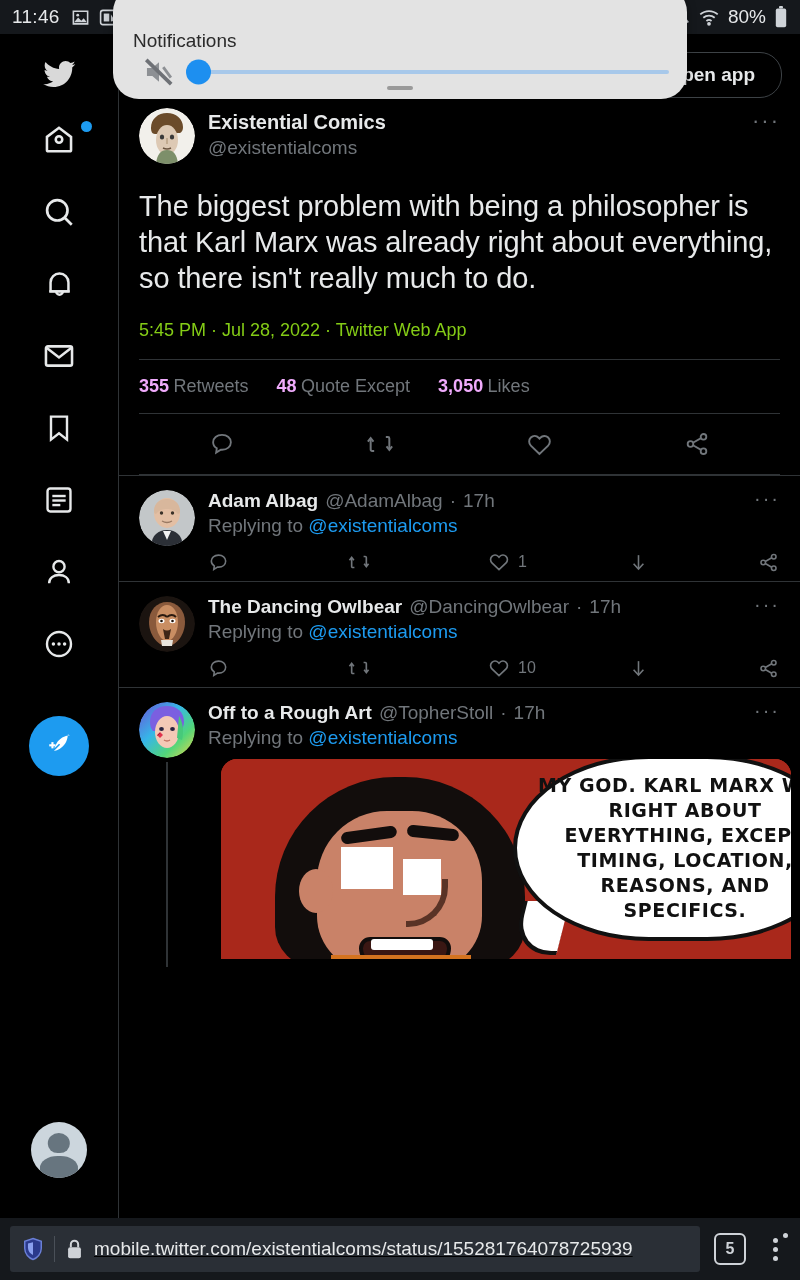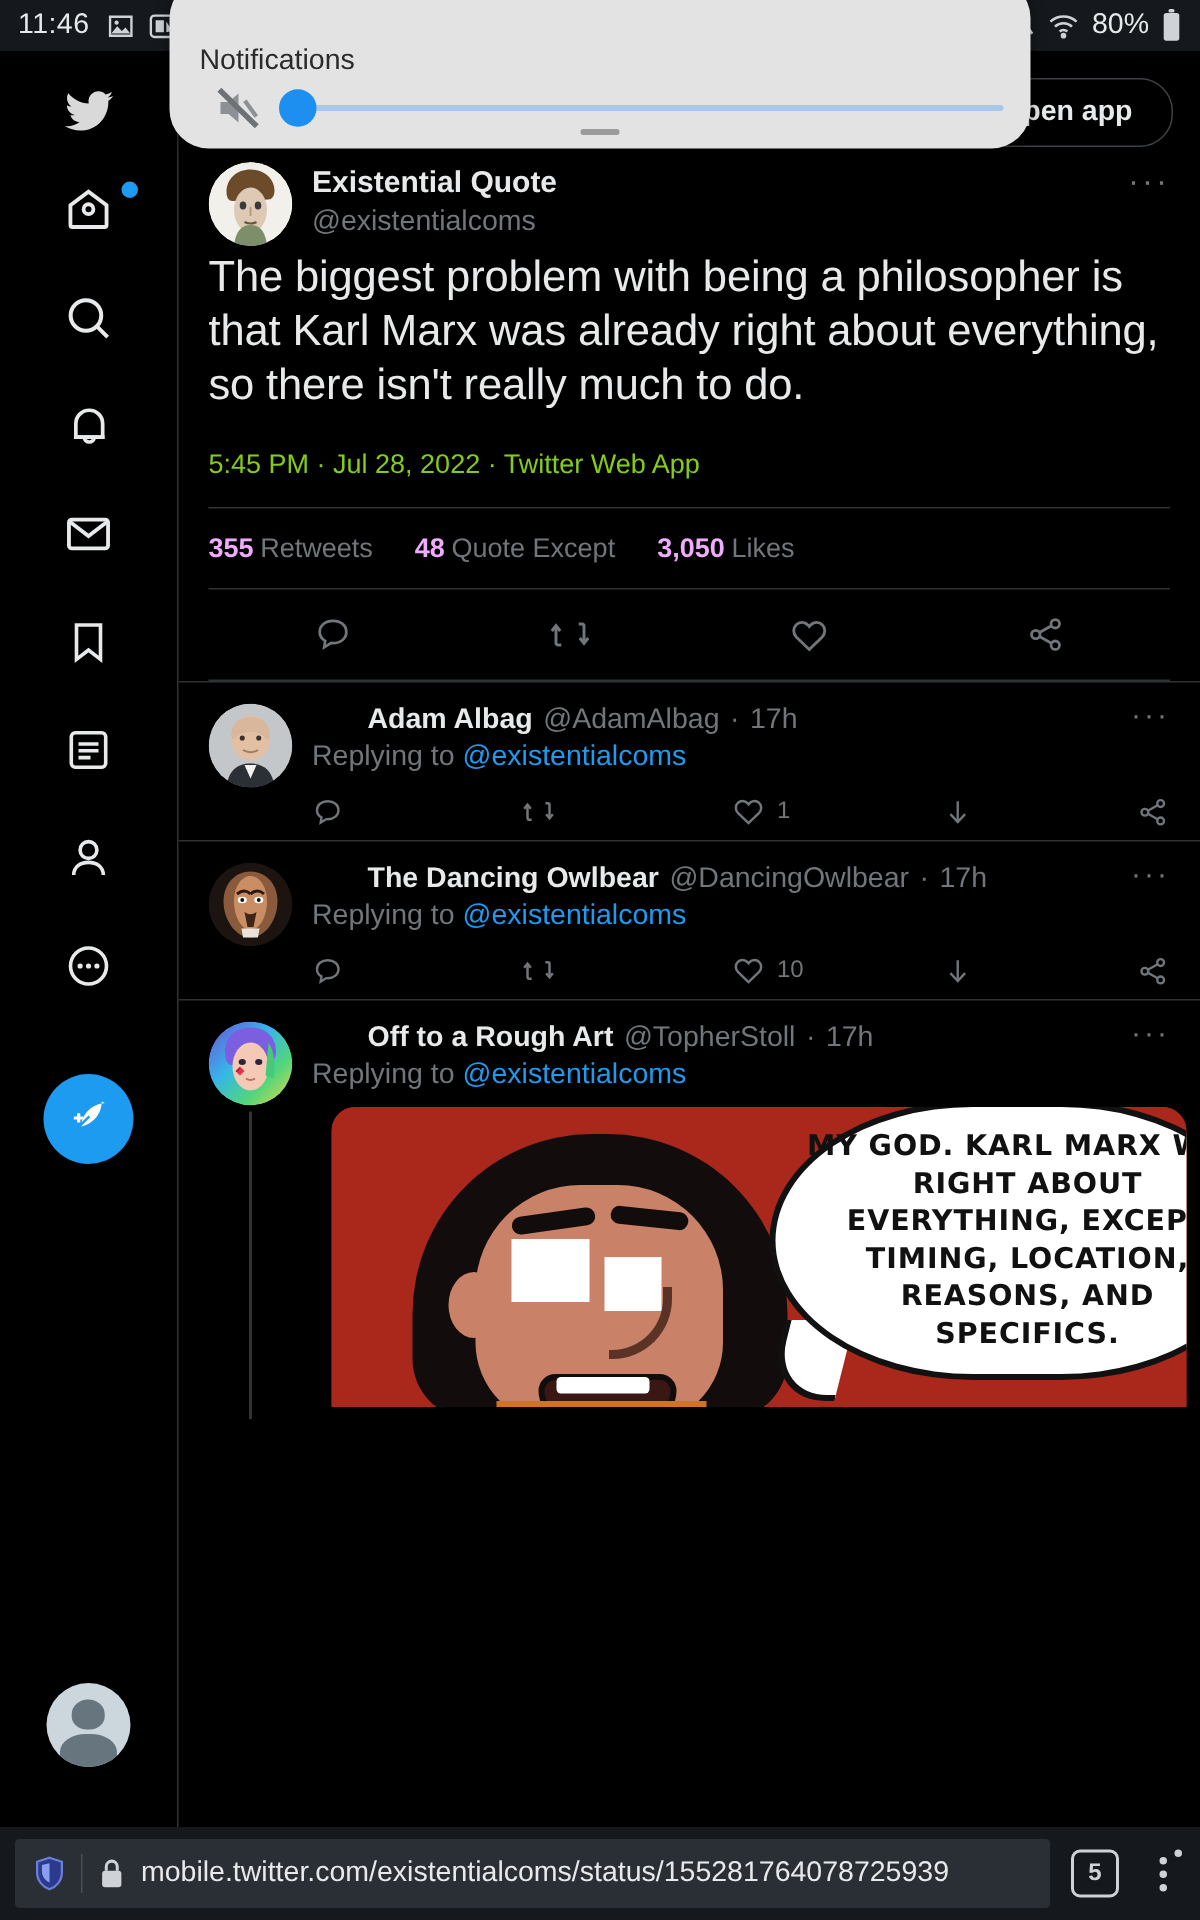--- a/index.html
+++ b/index.html
@@ -87,21 +87,21 @@
   .avatar { width: 56px; height: 56px; border-radius: 50%; flex: 0 0 56px; overflow: hidden; position: relative; }
   .author-names { padding-top: 2px; }
   .author-name { color: #e7e9ea; font-size: 20px; font-weight: bold; line-height: 25px; }
   .author-handle { color: #71767b; font-size: 19px; line-height: 25px; }
   .more-dots {
     position: absolute; right: 0; top: 6px; color: #71767b;
     font-size: 22px; letter-spacing: 2px; line-height: 14px;
   }
   .tweet-text {
     color: #e7e9ea; font-size: 29px; line-height: 36px;
-    margin-top: 3px; letter-spacing: -.1px;
+    margin-top: 24px; letter-spacing: -.1px;
   }
   .tweet-meta { color: #84cc16; font-size: 18px; margin-top: 24px; padding-bottom: 18px; }
   .hr { height: 1px; background: #2f3336; }
   .stats { display: flex; gap: 28px; padding: 16px 0 16px 0; }
   .stat-num { color: #f0abfc; font-size: 18px; font-weight: bold; }
   .stat-lbl { color: #71767b; font-size: 18px; }
   .action-bar { display: flex; justify-content: space-around; padding: 16px 24px; }
   .action-btn { color: #71767b; display: flex; align-items: center; gap: 8px; }
 
   .reply-box { display: flex; align-items: center; gap: 14px; padding: 18px 20px; }
@@ -109,21 +109,21 @@
   .reply-btn {
     background: #1a5b82; color: #e7e9ea; font-size: 18px; font-weight: bold;
     border: none; border-radius: 20px; padding: 11px 22px; cursor: pointer;
   }
 
   
   .reply-tweet { position: relative; padding: 14px 20px 8px 20px; border-top: 1px solid #2f3336; }
   .reply-head { display: flex; gap: 13px; }
   .r-av { width: 56px; height: 56px; border-radius: 50%; flex: 0 0 56px; overflow: hidden; position: relative; }
   .r-body { flex: 1; min-width: 0; }
-  .r-line1 { display: flex; align-items: center; gap: 7px; flex-wrap: wrap; margin-left: 37px; }
+  .r-line1 { display: flex; align-items: center; gap: 7px; flex-wrap: wrap; }
   .r-name { color: #e7e9ea; font-size: 19px; font-weight: bold; }
   .r-handle, .r-time { color: #71767b; font-size: 19px; }
   .r-replyto { color: #71767b; font-size: 19px; margin-top: 3px; }
   .r-mention { color: #1d9bf0; }
   .r-text { color: #e7e9ea; font-size: 19px; line-height: 25px; margin-top: 4px; }
   .r-actions { display: flex; align-items: center; margin-top: 14px; color: #71767b; }
   .r-act { display: flex; align-items: center; gap: 8px; font-size: 16px; color: #71767b; }
   .r-more { position: absolute; right: 20px; top: 16px; color: #71767b; font-size: 20px; letter-spacing: 2px; line-height: 12px; }
   .thread-line { position: absolute; left: 47px; top: 74px; bottom: 0; width: 2px; background: #2f3336; }
 
@@ -175,21 +175,21 @@
   }
 
   
   .browserbar {
     position: absolute; left: 0; bottom: 0; width: 800px; height: 62px;
     background: #15181c; display: flex; align-items: center;
     padding: 0 10px; gap: 6px; z-index: 25;
   }
   .urlpill {
     flex: 1; height: 46px; background: #2a2f36; border-radius: 3px;
-    display: flex; align-items: center; gap: 10px; padding: 0 12px; overflow: hidden;
+    display: flex; align-items: center; gap: 10px; padding: 0 12px; overflow: hidden; text-decoration: underline;
   }
   .url-divider { width: 1px; height: 26px; background: #4a5058; }
   .url-text { color: #e7e9ea; font-size: 19px; white-space: nowrap; overflow: hidden; }
   .tabcount {
     width: 32px; height: 32px; border: 2px solid #cfd3d8; border-radius: 6px;
     display: flex; align-items: center; justify-content: center;
     color: #cfd3d8; font-size: 16px; font-weight: bold; margin: 0 8px;
   }
   .kebab { position: relative; width: 30px; height: 40px; display:flex; flex-direction:column;
     align-items:center; justify-content:center; gap:4px; }
@@ -289,21 +289,21 @@
             <path d="M12 20c0-9 7-15 16-15s16 6 16 14c0 4-2 6-4 6l-24 1c-3 0-4-3-4-6z" fill="#6b4b2a"></path>
             <ellipse cx="28" cy="32" rx="11" ry="15" fill="#ddc9b4"></ellipse>
             <path d="M17 56c1-10 5-14 11-14s10 4 11 14z" fill="#7d8f6a"></path>
             <ellipse cx="23" cy="29" rx="2.2" ry="2.6" fill="#3a3a3a"></ellipse>
             <ellipse cx="33" cy="29" rx="2.2" ry="2.6" fill="#3a3a3a"></ellipse>
             <path d="M24 40q4 2 8 0" stroke="#6b5541" stroke-width="1.4" fill="none"></path>
             <path d="M28 30v6" stroke="#b09878" stroke-width="1.2" fill="none"></path>
           </svg>
         </div>
         <div class="author-names">
-          <div class="author-name">Existential Quote</div>
+          <div class="author-name">Existential Comics</div>
           <div class="author-handle">@existentialcoms</div>
         </div>
         <div class="more-dots">···</div>
       </div>
 
       <div class="tweet-text">The biggest problem with being a philosopher is that Karl Marx was already right about everything, so there isn't really much to do.</div>
       <div class="tweet-meta">5:45 PM · Jul 28, 2022 · Twitter Web App</div>
     </div>
 
     <div class="hr" style="margin:0 20px;"></div>

